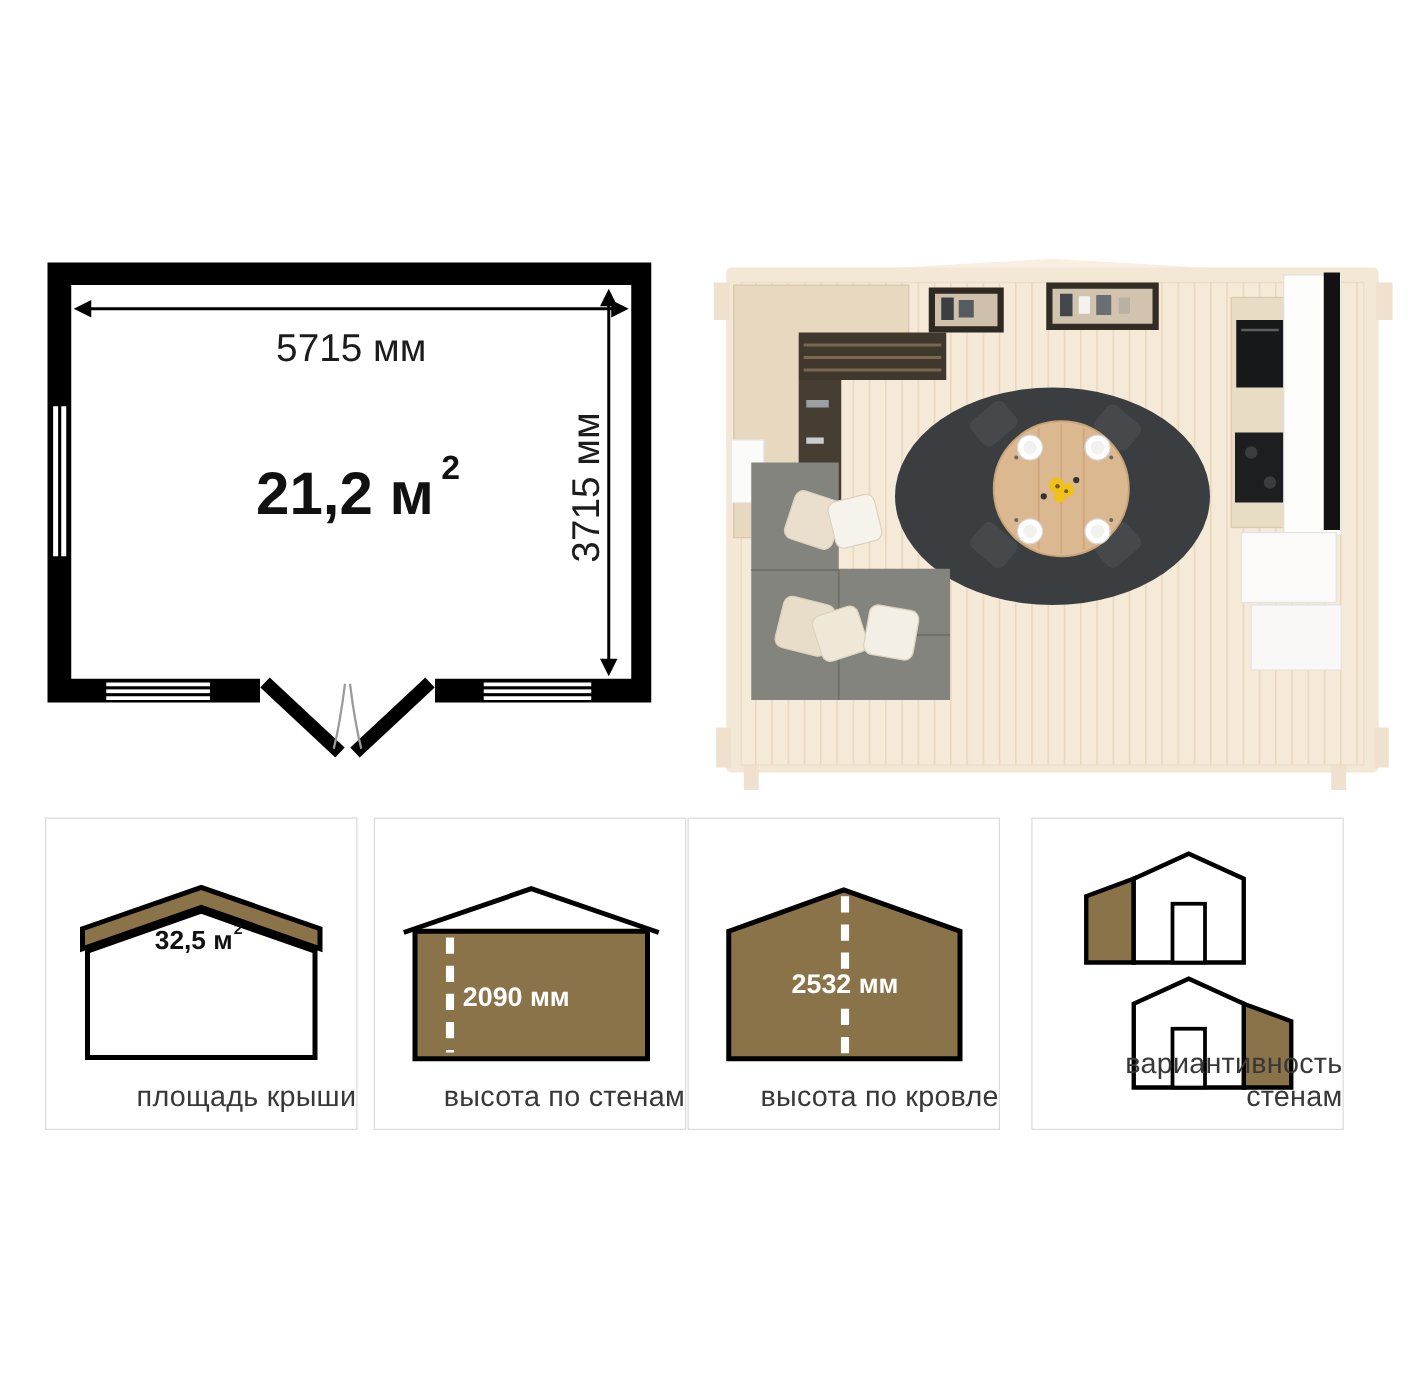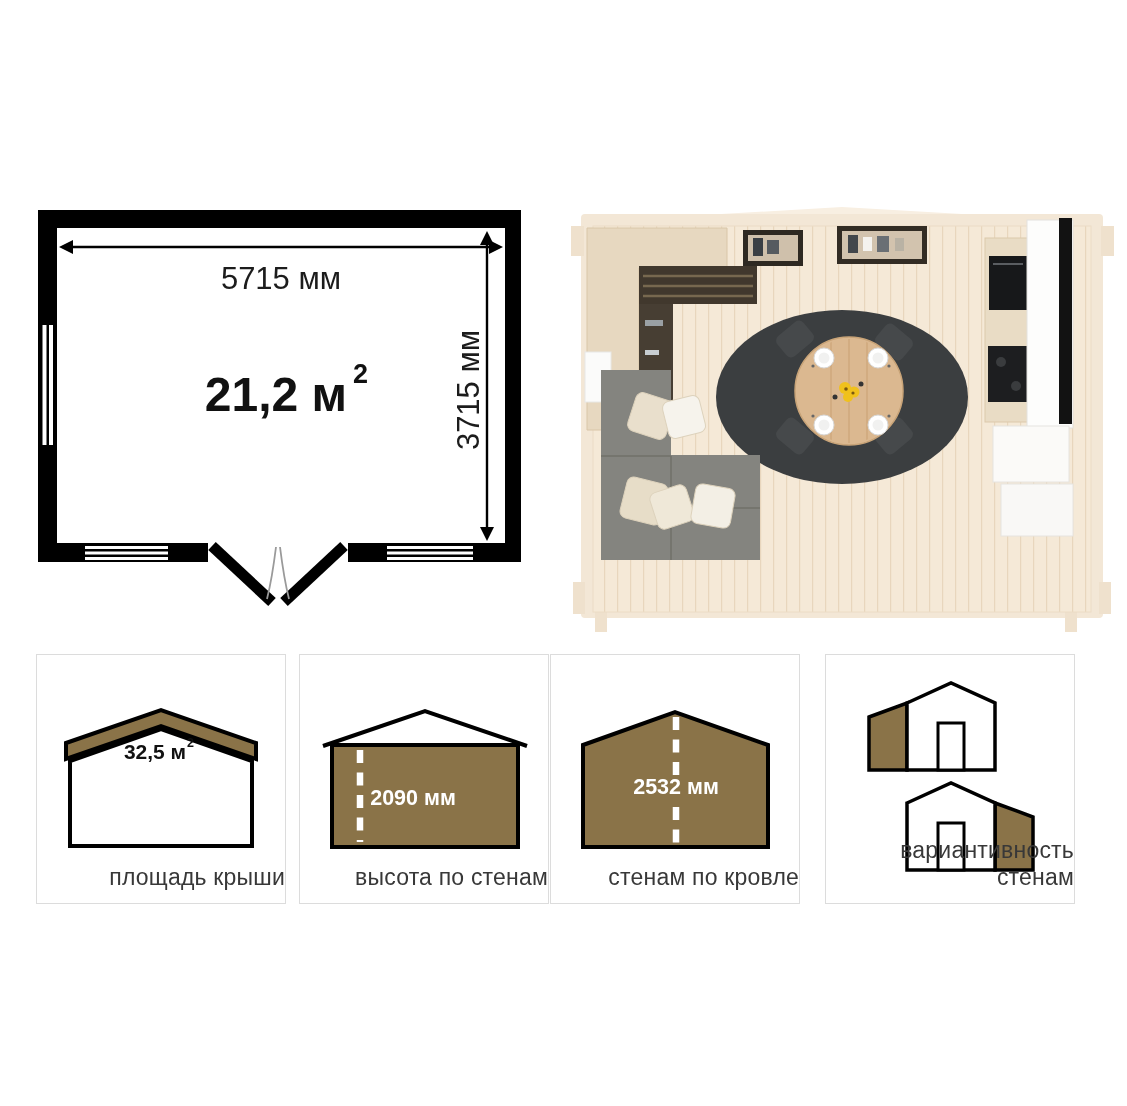--- a/index.html
+++ b/index.html
@@ -206,21 +206,21 @@
     <div class="card-label">высота по стенам</div>
   </div>
 
   <div class="card" style="left:550px">
     <svg width="250" height="250" viewBox="0 0 250 250">
       <polygon points="32,90 124,57 217,90 217,192 32,192" stroke="#000" stroke-width="4" fill="#8a7348"></polygon>
       <line x1="125" y1="62" x2="125" y2="120" stroke="#fff" stroke-width="6.5" stroke-dasharray="13 9.5"></line>
       <line x1="125" y1="152" x2="125" y2="188" stroke="#fff" stroke-width="6.5" stroke-dasharray="13 9.5"></line>
       <text x="125" y="139" text-anchor="middle" font-size="21.5" font-weight="bold" fill="#fff">2532 мм</text>
     </svg>
-    <div class="card-label">стенам по кровле</div>
+    <div class="card-label">высота по кровле</div>
   </div>
 
   <div class="card" style="left:825px">
     <svg width="250" height="250" viewBox="0 0 250 250">
 
       <polygon points="43,62 81,48 81,115 43,115" stroke="#000" stroke-width="3.5" fill="#8a7348"></polygon>
       <polygon points="81,48 125,28 169,48 169,115 81,115" fill="#fff" stroke="#000" stroke-width="3.5"></polygon>
       <rect x="112" y="68" width="26" height="47" fill="#fff" stroke="#000" stroke-width="3"></rect>
 
       <polygon points="169,148 207,162 207,215 169,215" stroke="#000" stroke-width="3.5" fill="#8a7348"></polygon>

